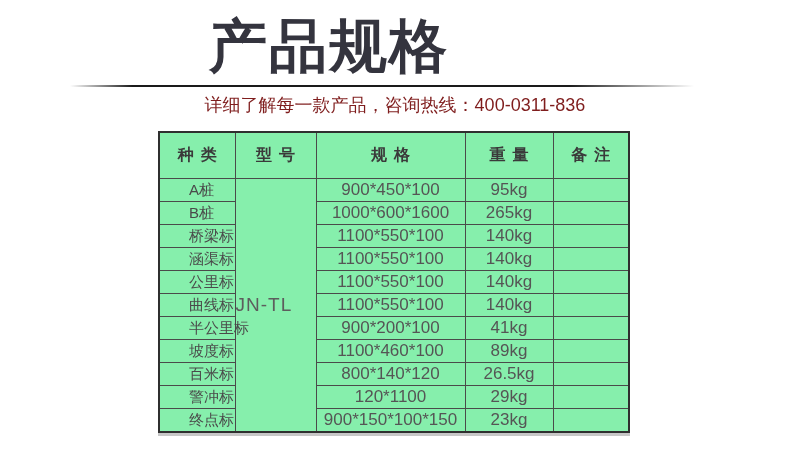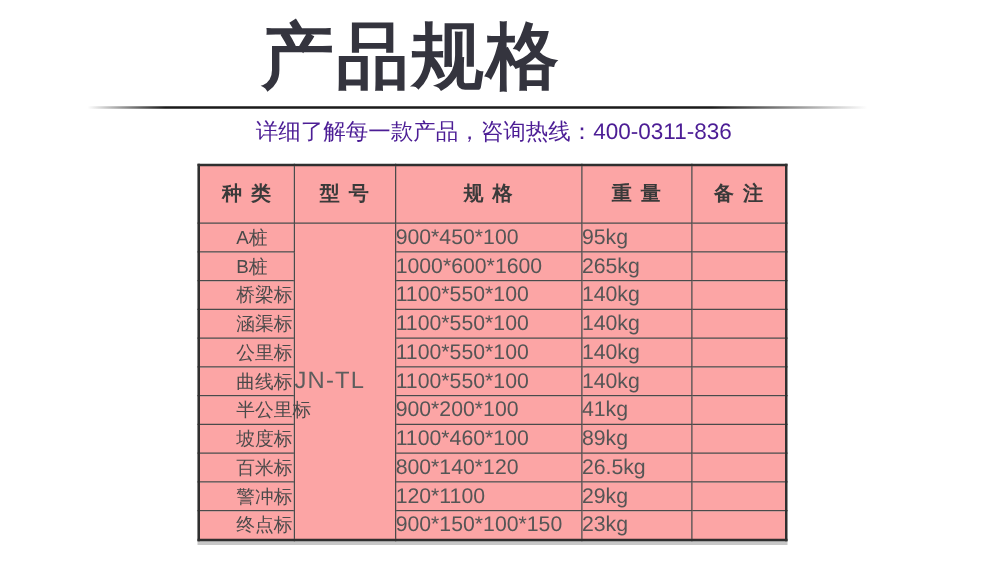--- a/index.html
+++ b/index.html
@@ -39,59 +39,59 @@
       rgba(20,20,20,0) 100%);
   }
   .page-subtitle {
     position: absolute;
     top: 93px;
     left: 0;
     width: 790px;
     text-align: center;
     font-size: 18px;
     line-height: 24px;
-    color: #4c1d95;
+    color: #7f1d1d;
   }
   table.spec-table {
     position: absolute;
     top: 131px;
     left: 158px;
     width: 470px;
     height: 300px;
     border-collapse: collapse;
     table-layout: fixed;
     box-shadow: 0 3px 0 rgba(0,0,0,0.22);
   }
   table.spec-table col.c-type   { width: 76px; }
   table.spec-table col.c-model  { width: 81px; }
   table.spec-table col.c-spec   { width: 149px; }
   table.spec-table col.c-weight { width: 88px; }
   table.spec-table col.c-note   { width: 76px; }
   .spec-table th, .spec-table td {
     border: 1px solid #4a4a4a;
     padding: 0;
-    background: #fca5a5;
+    background: #86efac;
   }
   .spec-table {
     border: 2px solid #2f2f2f;
   }
   .spec-table thead th {
     height: 45px;
     font-size: 16px;
     font-weight: bold;
     color: #3a3a3a;
     text-align: center;
     letter-spacing: 0.45em;
     text-indent: 0.45em;
   }
   .spec-table tbody td {
     height: 22px;
     font-size: 16px;
     color: #555555;
-    text-align: left;
+    text-align: center;
     vertical-align: middle;
     white-space: nowrap;
   }
   .spec-table td.cell-type {
     text-align: left;
     padding-left: 29px;
     font-size: 15px;
     color: #4a4a4a;
   }
   .spec-table td.cell-model {

